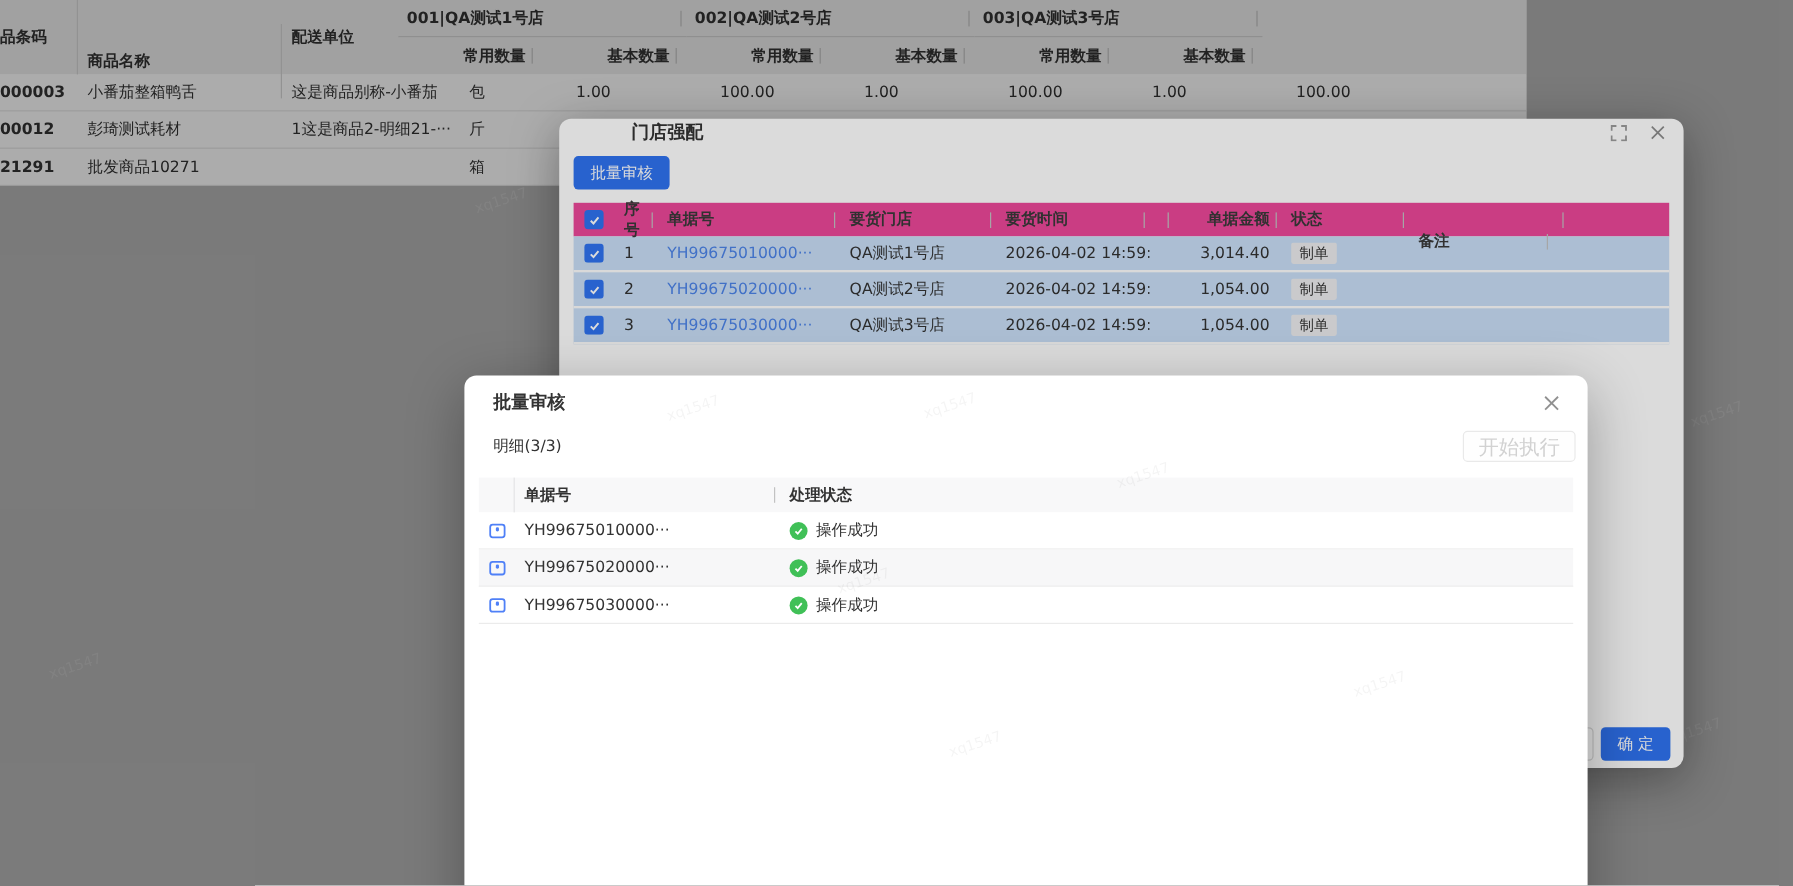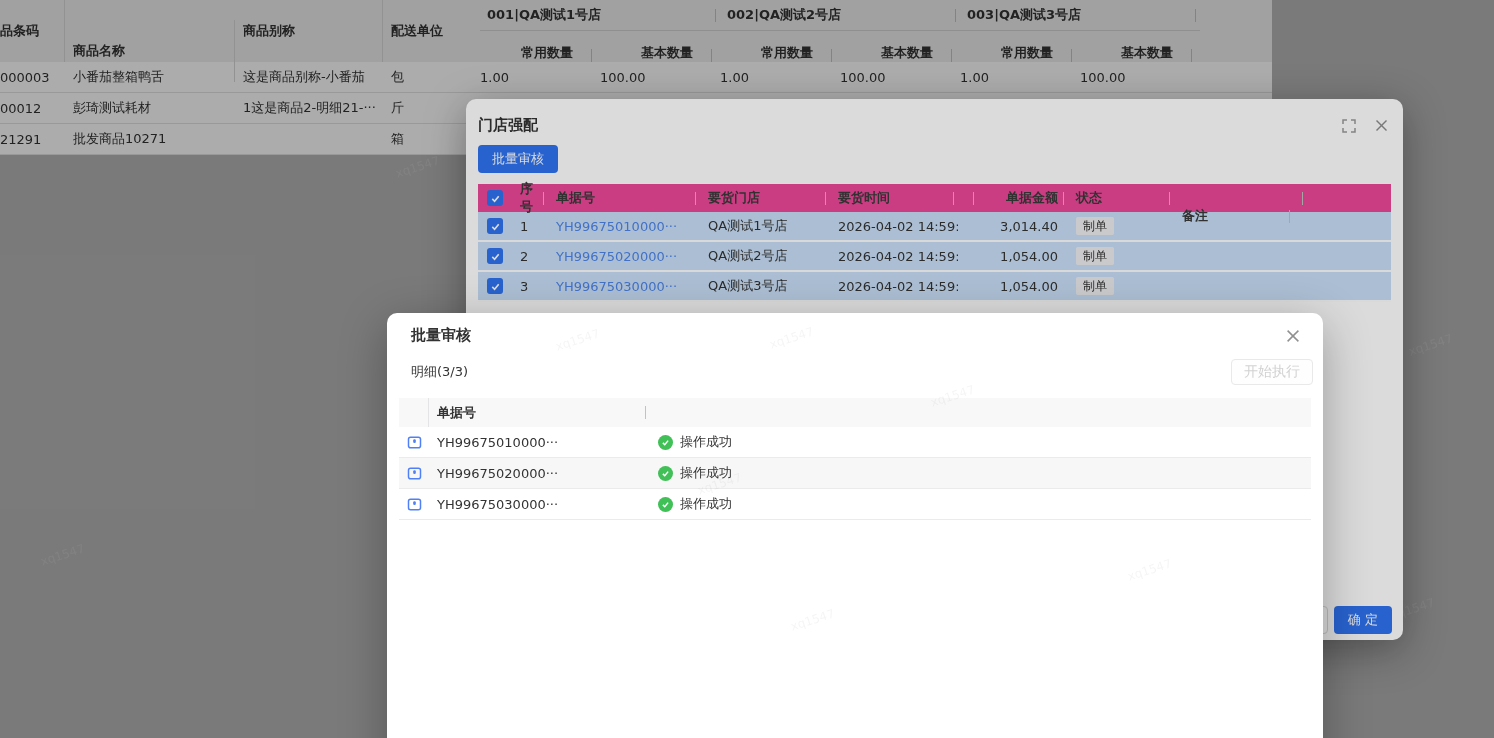--- a/index.html
+++ b/index.html
@@ -11,38 +11,38 @@
   .btable { position:absolute; left:0; top:0; width:1272px; background:#fff; z-index:1; }
   .bt-head { display:flex; background:#efefef; height:62px; font-weight:600; }
   .bt-hcell { display:flex; align-items:center; padding-left:8px; border-right:1px solid #d9d9d9; height:62px; }
   .bt-hcell.c0 { width:65px; padding-left:0; }
   .bt-hcell.c1 { width:170px;margin-top:20px; }
   .bt-hcell.c2 { width:148px; }
   .bt-hcell.c3 { width:97px; border-right:none; }
   .grp { width:240px; display:flex; flex-direction:column; }
   .grp-label { height:31px; display:flex; align-items:center; justify-content:space-between; padding:0 4px 0 7px; border-bottom:1px solid #d4d4d4; }
   .grp-subs { display:flex; height:31px; }
-  .grp-sub { width:120px; display:flex; align-items:flex-end; justify-content:flex-end; gap:18px; padding-right:8px; }
+  .grp-sub { width:120px; display:flex; align-items:center; justify-content:flex-end; gap:5px; padding-right:8px; }
   .bt-filler { width:72px; }
   .tick { display:inline-block; width:1px; height:13px; background:#c2c2c2; flex:none; }
   .bt-row { display:flex; height:31px; border-bottom:1px solid #e3e3e3; background:#fff; align-items:center; }
   .bt-cell { padding-left:8px; overflow:hidden; white-space:nowrap; }
-  .bt-cell.c0 { width:65px; padding-left:0; }
+  .bt-cell.c0 { width:65px; padding-left:0;font-weight:bold; }
   .bt-cell.c1 { width:170px; }
   .bt-cell.c2 { width:148px; }
   .bt-cell.c3 { width:97px; }
   .bt-qty { width:120px; padding-right:14px; }
 
   
   .scrim1 { position:absolute; inset:0; background:rgba(0,0,0,0.21); z-index:10; }
   .scrim2 { position:absolute; inset:0; background:rgba(0,0,0,0.14); z-index:30; }
 
   
   .modal1 { position:absolute; left:466px; top:99px; width:937px; height:541px; background:#fff; border-radius:10px; box-shadow:0 10px 40px rgba(0,0,0,0.35); z-index:20; }
-  .m1-header { display:flex; align-items:center; justify-content:space-between; padding:17px 14px 6px 12px; }
+  .m1-header { display:flex; align-items:center; justify-content:space-between; padding:2px 14px 6px 12px;margin-left:48px; }
   .m1-title { font-size:15px; font-weight:600; color:#333; }
   .m1-hicons { display:flex; align-items:center; gap:16px; }
   .icon-btn { width:16px; height:16px; display:flex; align-items:center; justify-content:center; cursor:pointer; }
   .m1-body { padding:0 12px; }
   .btn-primary { display:inline-flex; align-items:center; justify-content:center; height:28px; padding:0 14px; background:#2f73f0; color:#fff; border:none; border-radius:4px; font-size:13px; cursor:pointer; font-family:inherit; }
   .m1-toolbar { margin:4px 0 11px 0; }
   .m1-thead { display:flex; align-items:center; height:28px; background:#ec4899; font-weight:600; color:#3a3a3a; }
   .m1-hc { display:flex; align-items:center; justify-content:space-between; padding:0 4px 0 8px; height:28px; }
   .w-chk { width:34px; justify-content:center; padding:0; }
   .w-idx { width:36px; }
@@ -62,21 +62,21 @@
   .badge { display:inline-block; padding:2px 7px; background:#ececee; color:#333; font-size:12px; border-radius:2px; line-height:1.2; }
   .m1-footer { position:absolute; right:11px; bottom:6px; display:flex; gap:6px; align-items:flex-start; }
   .btn-ghost { height:28px; width:70px; background:#fff; border:1px solid #d9d9d9; border-radius:4px; cursor:pointer; font-family:inherit; }
 
   
   .modal2 { position:absolute; left:387px; top:313px; width:936px; height:470px; background:#fff; border-radius:10px; box-shadow:0 12px 48px rgba(0,0,0,0.30); z-index:40; }
   .m2-header { display:flex; align-items:center; justify-content:space-between; padding:13px 22px 0 24px; }
   .m2-title { font-size:15px; font-weight:600; color:#333; }
   .m2-subrow { display:flex; align-items:center; justify-content:space-between; padding:14px 10px 0 24px; }
   .m2-detail { font-size:13px; color:#333; }
-  .btn-disabled { height:26px; padding:0 12px; background:#fefefe; border:1px solid #e9e9e9; border-radius:4px; color:#d2d2d2; font-size:14px; cursor:not-allowed; font-family:inherit; }
+  .btn-disabled { height:26px; padding:0 12px; background:#fefefe; border:1px solid #e9e9e9; border-radius:4px; color:#d2d2d2; font-size:17px; cursor:not-allowed; font-family:inherit; }
   .m2-table { margin:13px 12px 0 12px; }
   .m2-thead { display:flex; align-items:center; height:29px; background:#f8f8f9; font-weight:600; }
   .m2-hc { display:flex; align-items:center; gap:8px; height:29px; padding-left:8px; }
   .m2-icon-col { width:30px; border-right:1px solid #e4e4e6; height:29px; padding:0; }
   .m2-ord-col { width:221px; justify-content:space-between; padding-right:4px; }
   .m2-sta-col { flex:1; }
   .m2-row { display:flex; align-items:center; height:31px; border-bottom:1px solid #ebebeb; background:#fff; }
   .m2-row.stripe { background:#f7f7f8; }
   .m2-cell { padding-left:8px; display:flex; align-items:center; gap:7px; }
   .m2-cell.i { width:30px; justify-content:center; padding:0; }
@@ -93,23 +93,20 @@
 
 <div class="stage">
 
   <div class="btable">
     <div class="bt-head">
       <div class="bt-hcell c0">
           <span>品条码</span>
         </div>
       <div class="bt-hcell c1">
           <span>商品名称</span>
-        </div>
-      <div class="bt-hcell c2">
-          <span>商品别称</span>
         </div>
       <div class="bt-hcell c3">
           <span>配送单位</span>
         </div>
 
       <div class="grp">
         <div class="grp-label">
             <span>001|QA测试1号店</span>
             <i class="tick"></i>
           </div>
@@ -357,20 +354,23 @@
       <button class="btn-disabled">开始执行</button>
     </div>
 
     <div class="m2-table">
       <div class="m2-thead">
         <div class="m2-hc m2-icon-col"></div>
         <div class="m2-hc m2-ord-col">
             <span>单据号</span>
             <i class="tick"></i>
           </div>
+        <div class="m2-hc m2-sta-col">
+            <span>处理状态</span>
+          </div>
       </div>
 
       <div class="m2-row">
         <div class="m2-cell i">
             <span class="icon-btn">
               <svg width="15" height="15" viewBox="0 0 16 16">
                 <rect x="1.6" y="2.4" width="12.8" height="11.2" rx="2.2" fill="none" stroke="#4f80f7" stroke-width="1.6"></rect>
                 <rect x="6.6" y="4.6" width="2.8" height="3.8" rx="1.3" fill="#4f80f7"></rect>
               </svg>
             </span>

